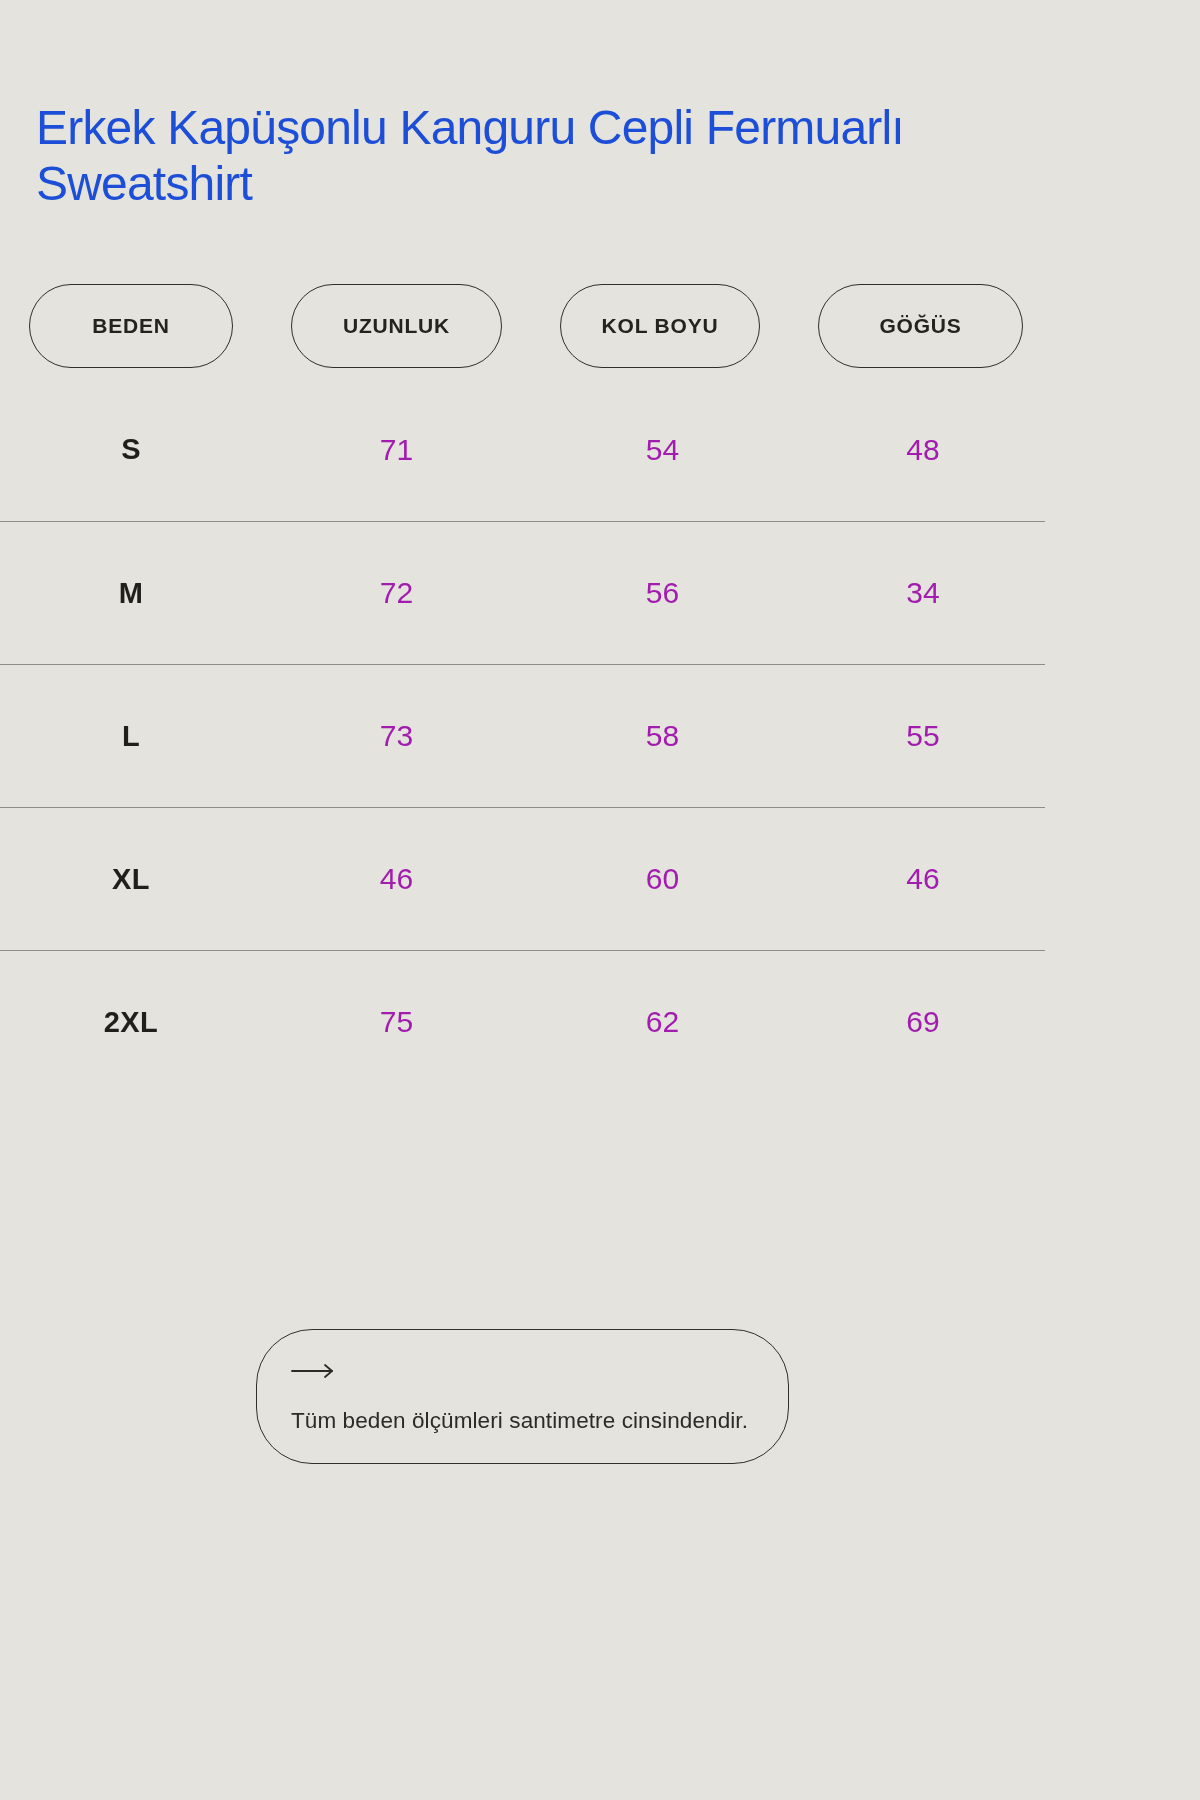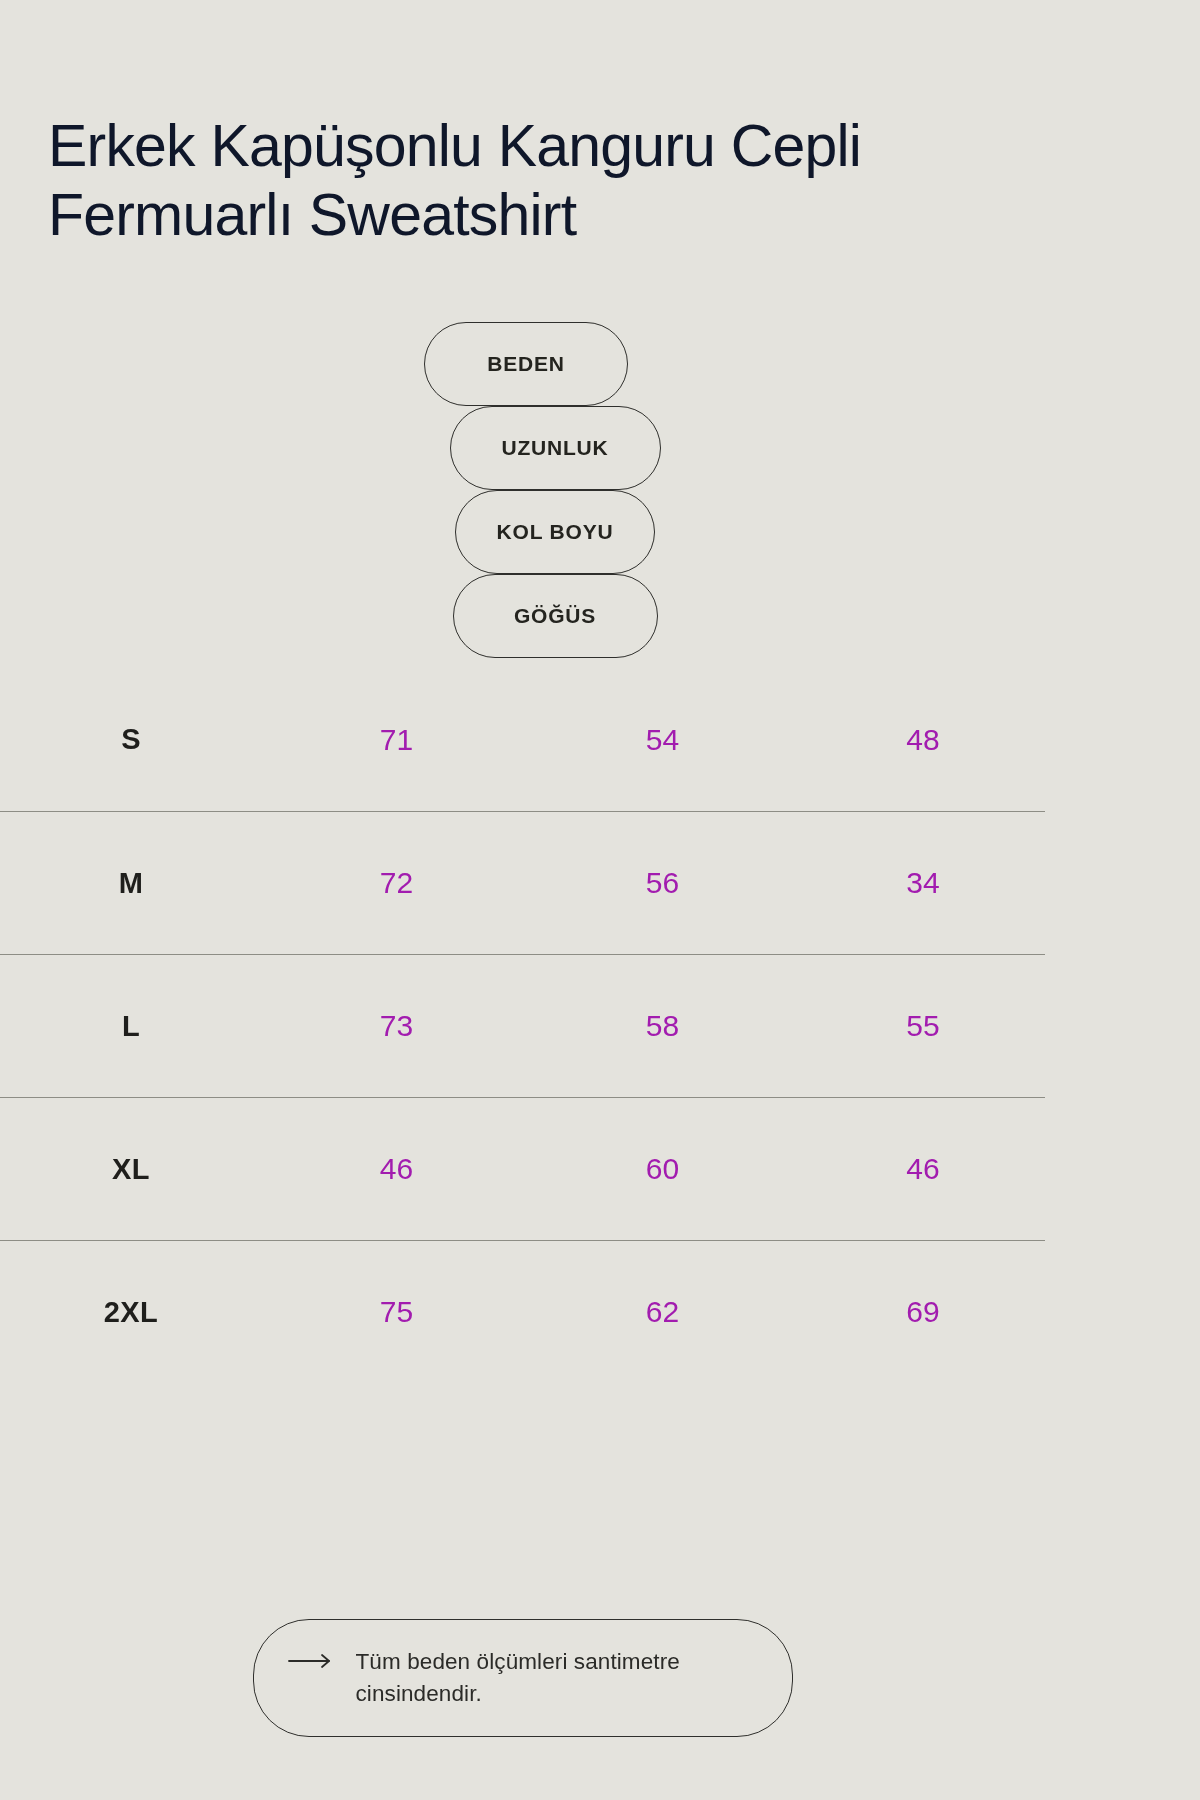--- a/index.html
+++ b/index.html
@@ -21,36 +21,35 @@
     height: 1800px;
     background: #e4e3dd;
     box-sizing: border-box;
   }
 
   
   .title-wrap {
     padding: 96px 52px 0 32px;
   }
   .title {
-    font-size: 59px;
+    font-size: 48px;
     line-height: 1.17;
     font-weight: 400;
     letter-spacing: -0.8px;
-    color: #0f172a;
-    margin: 16px;
+    color: #1d4ed8;
+    margin: 4px;
     font-family: "Liberation Sans", sans-serif;
   }
 
   
   .header-row {
     display: flex;
     align-items: center;
     margin-top: 72px;
     padding: 0 22px 0 29px;
-    flex-direction: column;
   }
   .pill {
     border: 1.6px solid #2f2f2c;
     border-radius: 999px;
     height: 84px;
     display: flex;
     align-items: center;
     justify-content: center;
     box-sizing: border-box;
     background: transparent;
@@ -113,20 +112,21 @@
   }
   .note {
     border: 1.6px solid #2f2f2c;
     border-radius: 56px;
     padding: 26px 40px 26px 34px;
     display: flex;
     align-items: flex-start;
     gap: 22px;
     max-width: 540px;
     box-sizing: border-box;
+    flex-direction: column;
   }
   .arrow-icon {
     flex: none;
     margin-top: 7px;
   }
   .note-text {
     font-size: 22.5px;
     line-height: 1.42;
     color: #2b2b28;
     letter-spacing: 0.1px;

